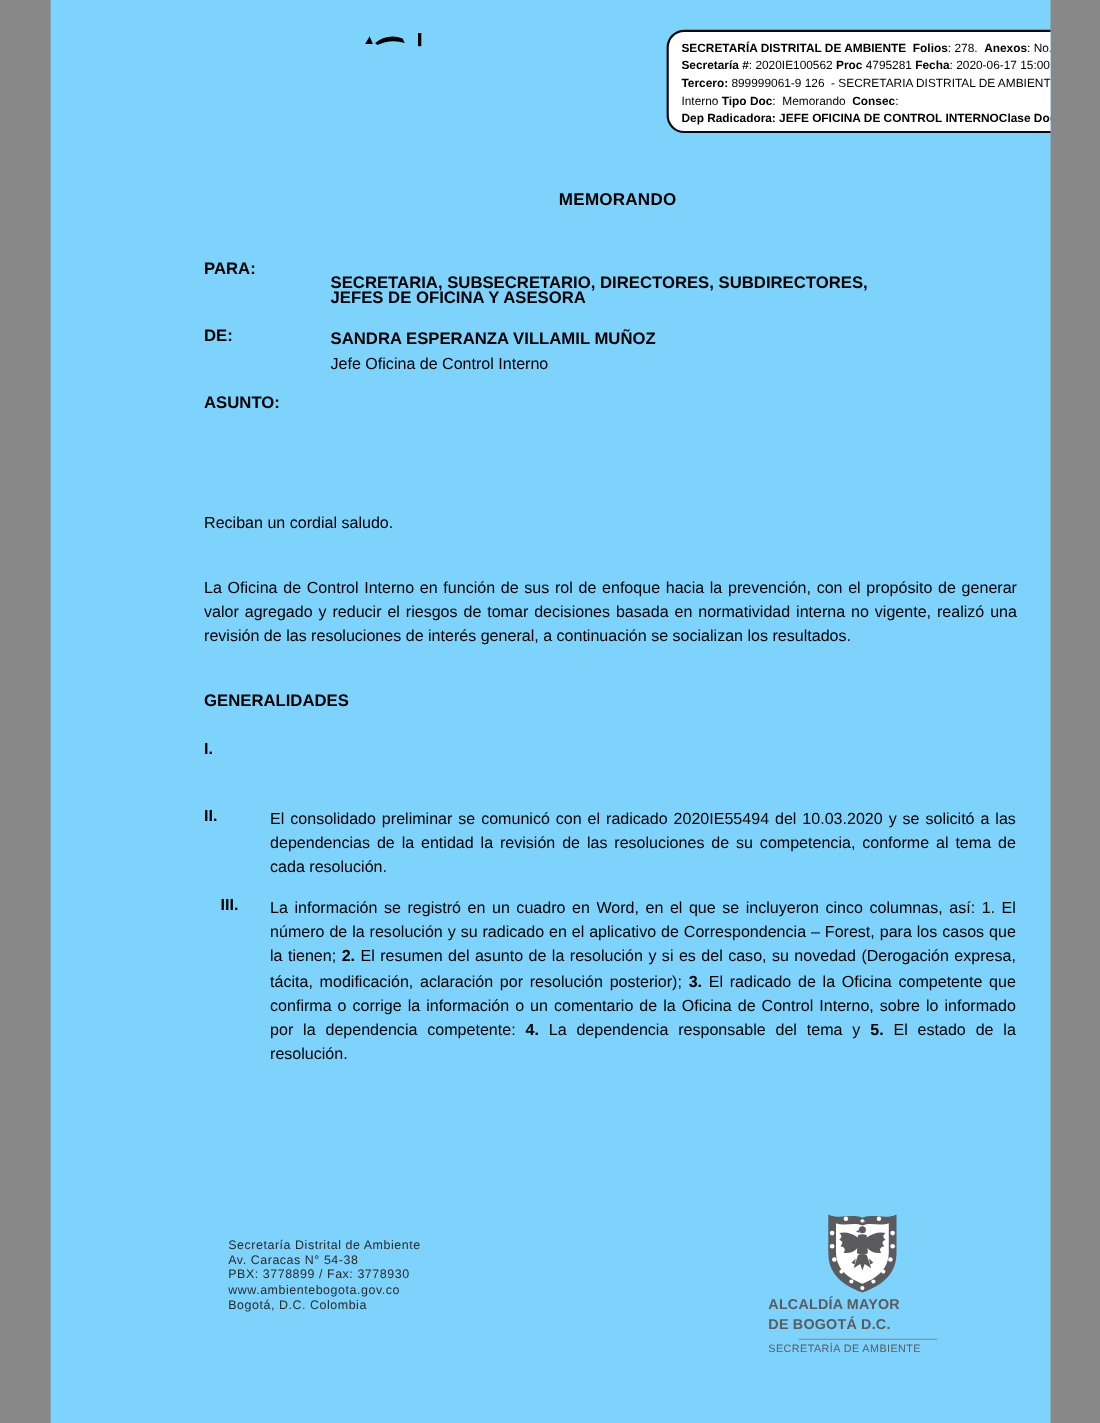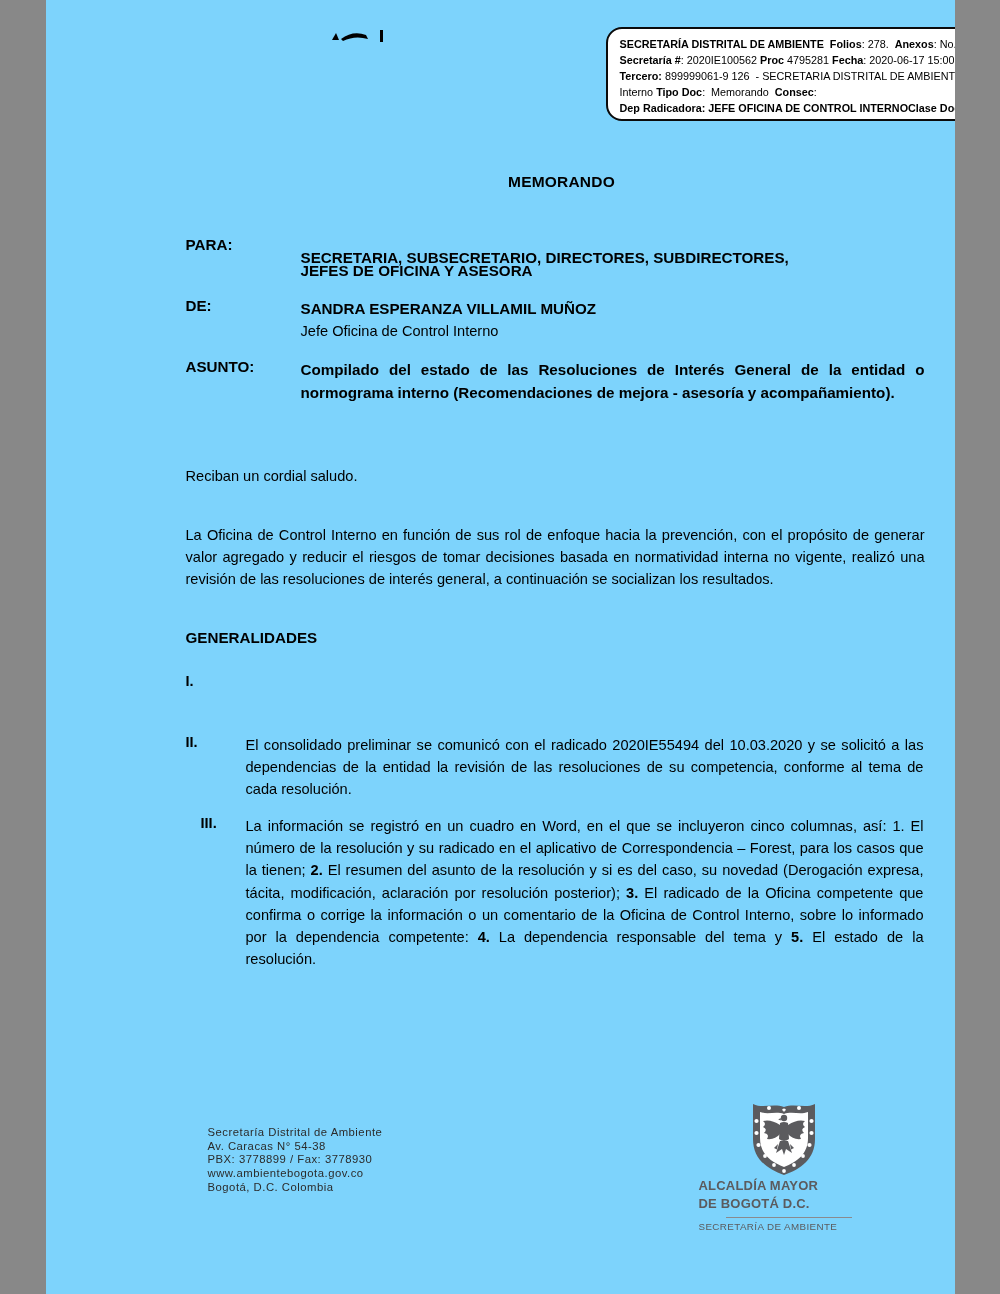--- a/index.html
+++ b/index.html
@@ -75,21 +75,20 @@
 
   <div class="abs lbl" style="left:140px; top:236px;">PARA:</div>
   <div class="abs val-b" style="left:255px; top:246px;">SECRETARIA, SUBSECRETARIO, DIRECTORES, SUBDIRECTORES,</div>
   <div class="abs val-b" style="left:255px; top:259px;">JEFES DE OFICINA Y ASESORA</div>
 
   <div class="abs lbl" style="left:140px; top:297px;">DE:</div>
   <div class="abs val-b" style="left:255px; top:297px;">SANDRA ESPERANZA VILLAMIL MUÑOZ</div>
   <div class="abs val-r" style="left:255px; top:320px;">Jefe Oficina de Control Interno</div>
 
   <div class="abs lbl" style="left:140px; top:358px;">ASUNTO:</div>
-  <div class="abs val-b" style="left:255px; top:358px; width:624px; text-align:justify; line-height:23.2px;">Compilado del estado de las Resoluciones de Interés General de la entidad o normograma interno (Recomendaciones de mejora - asesoría y acompañamiento).</div>
 
   <div class="abs val-r" style="left:140px; top:465px;text-align:center;">Reciban un cordial saludo.</div>
 
   <div class="abs body-text" style="left:140px; top:524px; width:739px;">La Oficina de Control Interno en función de sus rol de enfoque hacia la prevención, con el propósito de generar valor agregado y reducir el riesgos de tomar decisiones basada en normatividad interna no vigente, realizó una revisión de las resoluciones de interés general, a continuación se socializan los resultados.</div>
 
   <div class="abs heading" style="left:140px; top:629px;">GENERALIDADES</div>
 
   <div class="abs b" style="left:140px; top:673px; font-size:14.6px;">I.</div>
 
   <div class="abs b" style="left:140px; top:734px; font-size:14.6px;">II.</div>

